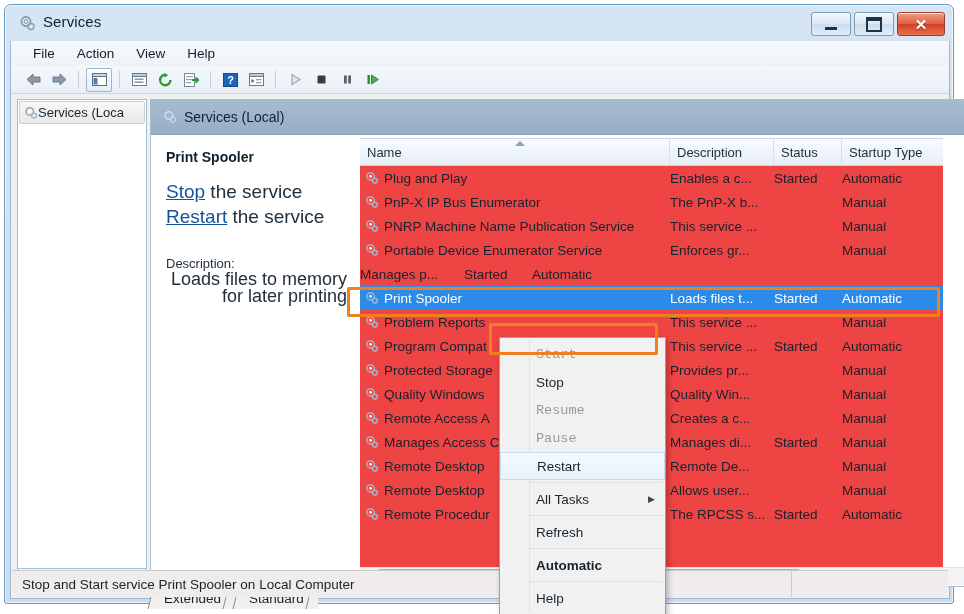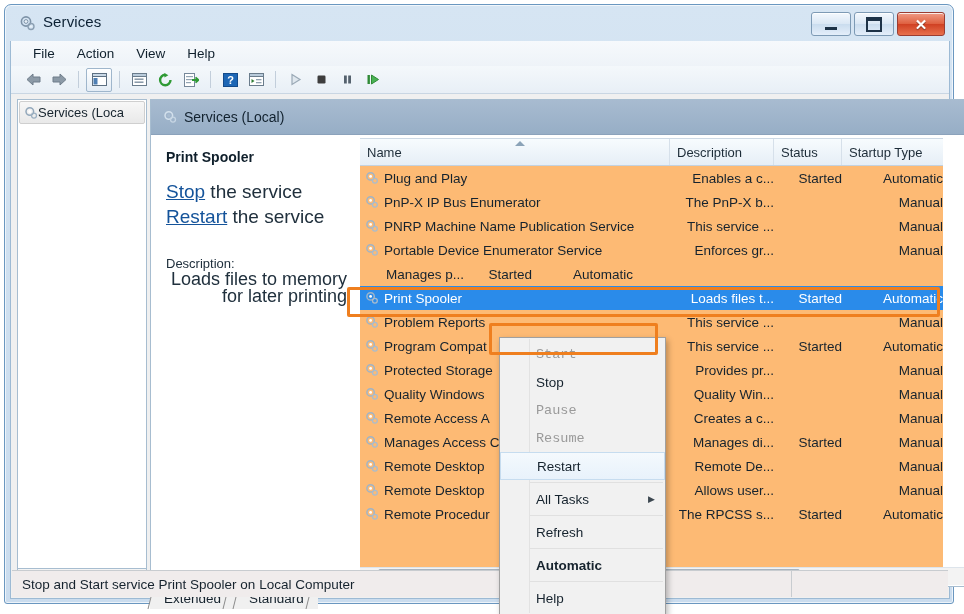--- a/index.html
+++ b/index.html
@@ -117,22 +117,21 @@
   }
   .detail h2{margin:0 0 16px 0;font-size:14px;font-weight:bold;color:#0f1f2b;}
   .dlink{color:#14539a;text-decoration:underline;cursor:pointer;}
   .dline{margin-bottom:3px;font-size:19px;color:#20303d;}
   .ddesc-label{margin-top:28px;font-size:13px;color:#20303d;}
   .ddesc{font-size:18px;color:#20303d;line-height:17px;text-align:right;}
 
   
   .list-wrap{
     position:absolute;left:209px;top:38px;width:583px;height:448px;
-    background:#fdba74;
-    text-align:right;
+    background:#ef4444;
   }
   .list-head{
     display:flex;height:26px;
     background:linear-gradient(to bottom,#f7fbfe,#e6eef6);
     border-bottom:1px solid #c3d2e0;
     border-top:1px solid #cdd9e5;
     position:relative;
   }
   .lh{
     display:flex;align-items:center;padding-left:7px;
@@ -626,24 +625,24 @@
 
       <div class="ctxmenu" id="ctxmenu">
         <div class="ctx-gutter"></div>
       <div class="ctx-item disabled">
             <span>Start</span>
           </div>
           <div class="ctx-item">
             <span>Stop</span>
           </div>
           <div class="ctx-item disabled">
+            <span>Resume</span>
+          </div>
+          <div class="ctx-item disabled">
             <span>Pause</span>
-          </div>
-          <div class="ctx-item disabled">
-            <span>Resume</span>
           </div>
           <div class="ctx-item hover">
             <span>Restart</span>
           </div>
           <div class="ctx-sep"></div>
           <div class="ctx-item">
             <span>All Tasks</span>
             <span class="sub-arrow">▶</span>
           </div>
           <div class="ctx-sep"></div>

